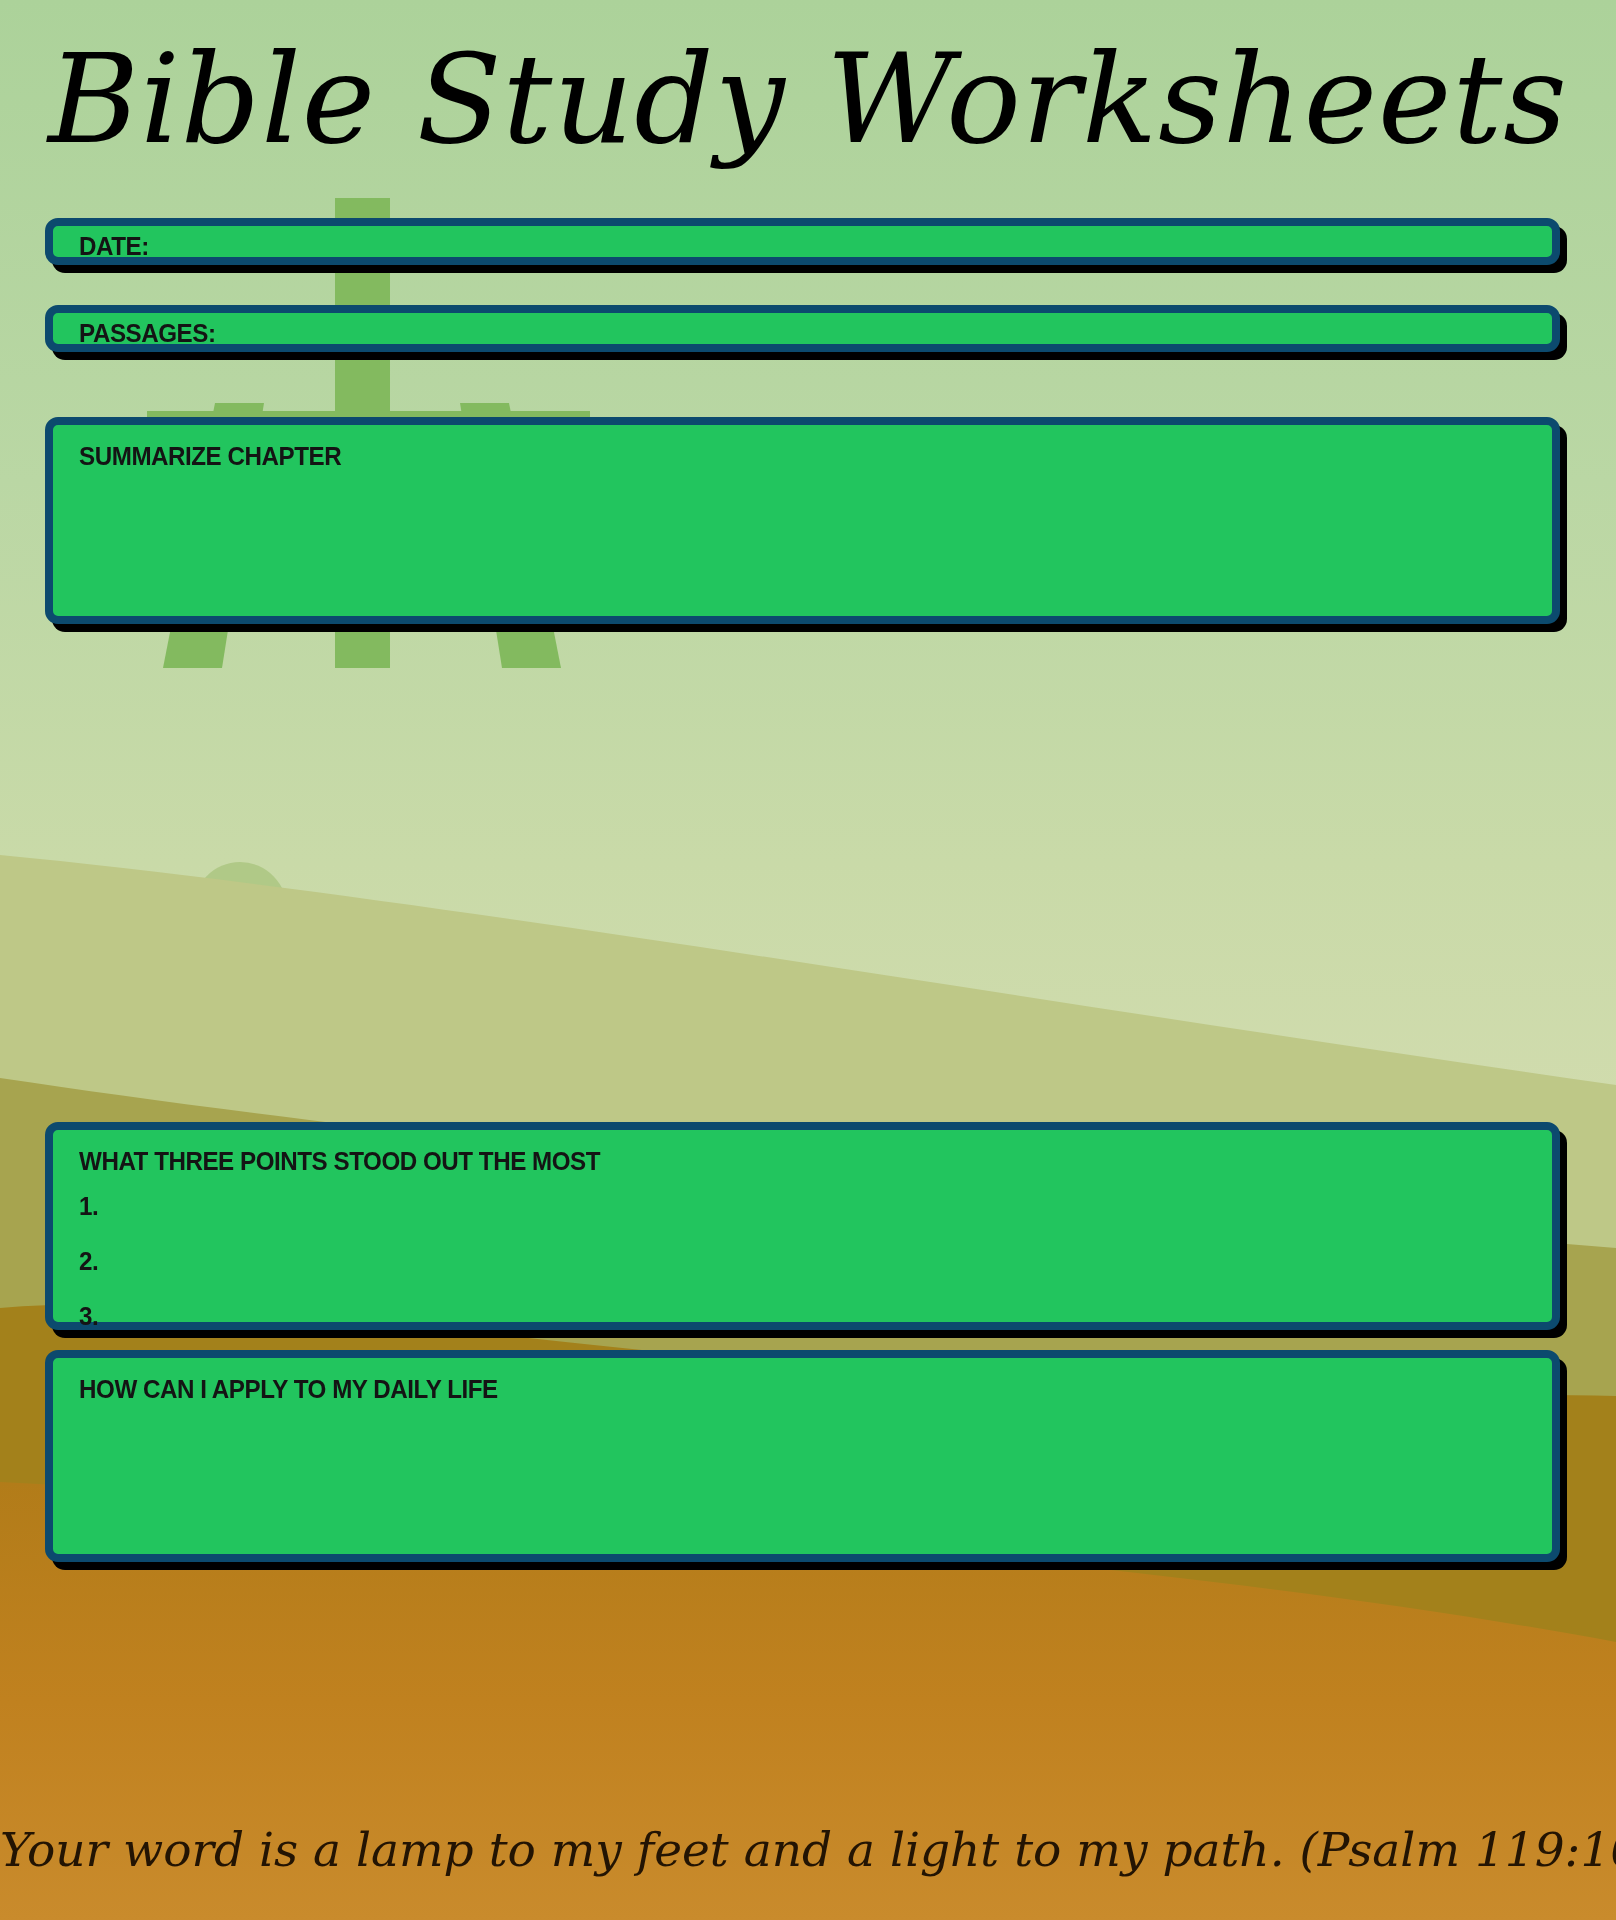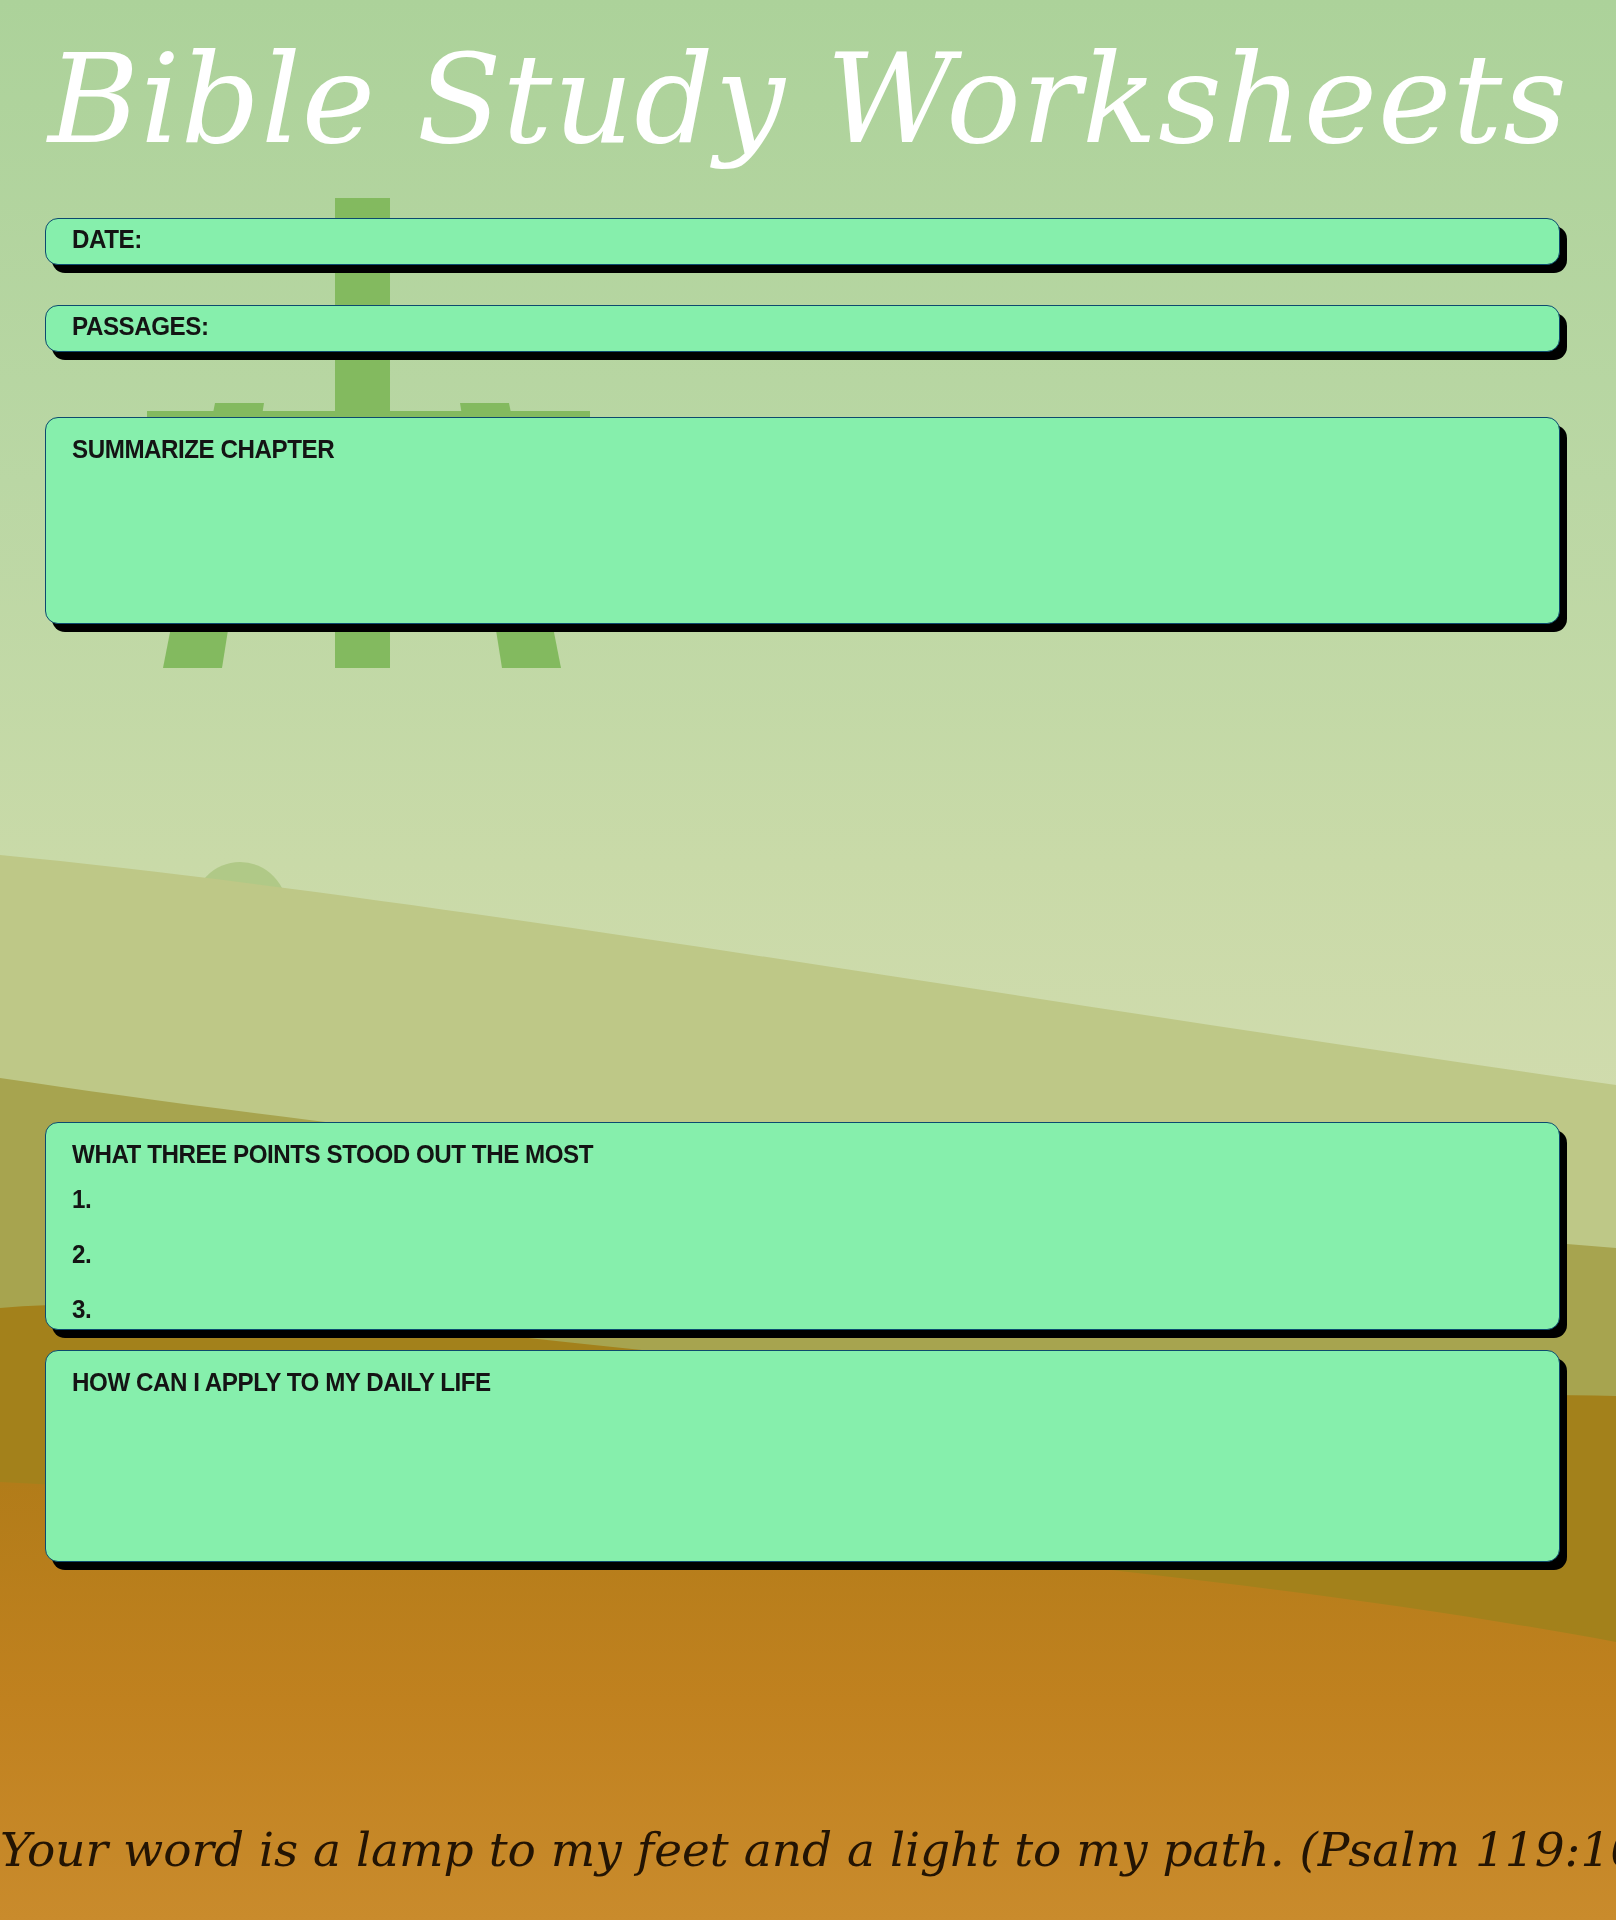--- a/index.html
+++ b/index.html
@@ -10,27 +10,27 @@
     font-family:"Liberation Sans",sans-serif;
   }
   .bg{position:absolute;left:0;top:0;width:1616px;height:1920px;}
   .title{
     position:absolute;left:0;top:0;width:100%;
     margin:0;padding-top:6px;
     text-align:center;white-space:nowrap;
     font-family:"DejaVu Serif",serif;
     font-style:italic;font-weight:400;
     font-size:124px;line-height:1.5;
-    letter-spacing:1px;color:#ffffff;
+    letter-spacing:1px;color:#000000;
   }
   .box{
     position:absolute;left:45px;width:1515px;
     box-sizing:border-box;
-    background:#86efac;
-    border:1px solid #0c4a6e;
+    background:#22c55e;
+    border:8px solid #0c4a6e;
     border-radius:13px;
     box-shadow:7px 8px 0 #000000;
   }
   .lbl{
     display:block;
     font-weight:bold;
     font-size:26px;line-height:30px;
     letter-spacing:-0.5px;
     color:#141414;
     padding:16px 0 0 28px;

